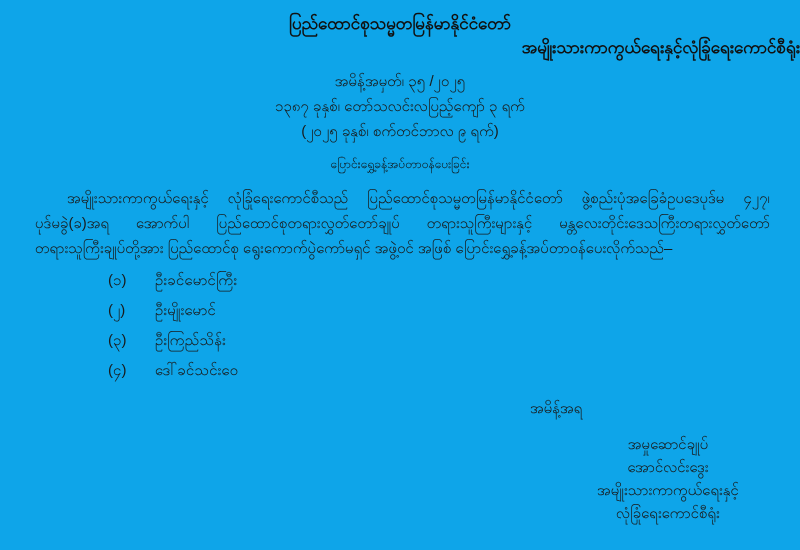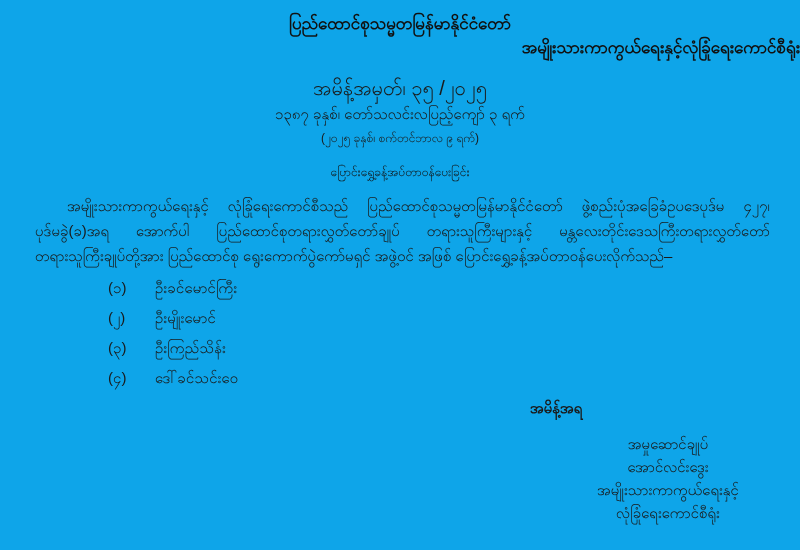--- a/index.html
+++ b/index.html
@@ -24,30 +24,30 @@
     color: #111111;
   }
   .office-title {
     font-size: 17px;
     font-weight: bold;
     line-height: 24px;
     color: #111111;
     text-align: right;
   }
   .order-number {
-    font-size: 20px;
+    font-size: 15px;
     line-height: 25px;
-    margin-top: 16px;
+    margin-top: 8px;
   }
   .mm-date {
     font-size: 15px;
     line-height: 25px;
   }
   .greg-date {
-    font-size: 12px;
+    font-size: 15px;
     line-height: 25px;
   }
   .subject {
     font-size: 12px;
     font-weight: normal;
     line-height: 26px;
     margin-top: 8px;
     color: #111111;
   }
   .body-paragraph {
@@ -73,21 +73,20 @@
     flex: 0 0 47px;
   }
   .appointee-name {
     letter-spacing: 0.2px;
   }
   .by-order {
     position: absolute;
     left: 530px;
     top: 398px;
     font-size: 15px;
-    font-weight: bold;
   }
   .signature-block {
     position: absolute;
     left: 548px;
     top: 432px;
     width: 240px;
     text-align: center;
     font-size: 15px;
     line-height: 23px;
   }

